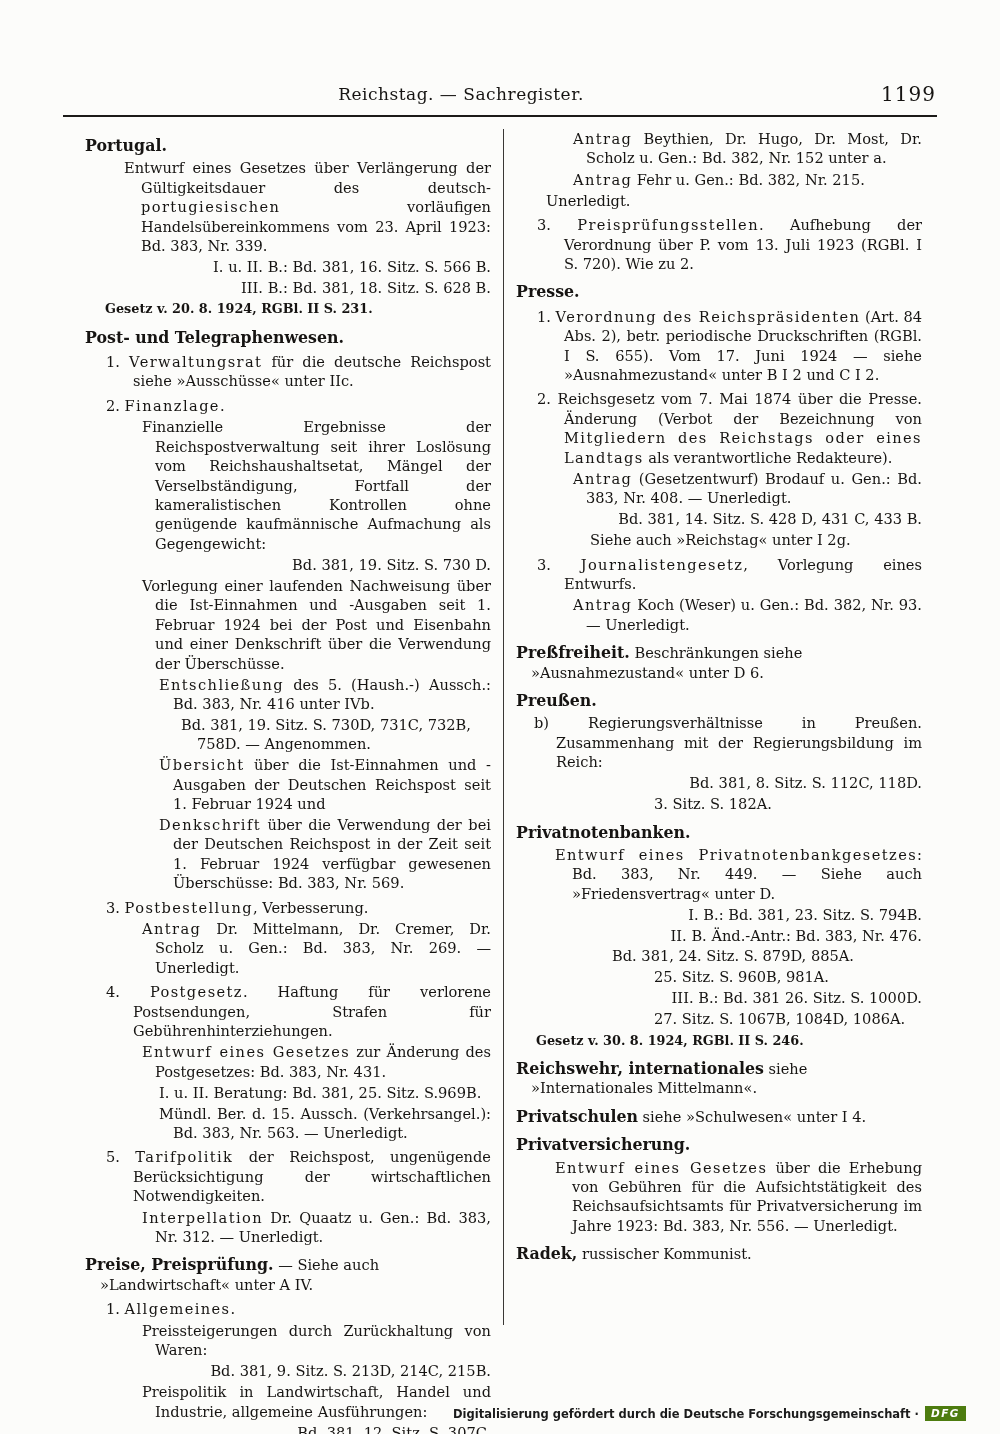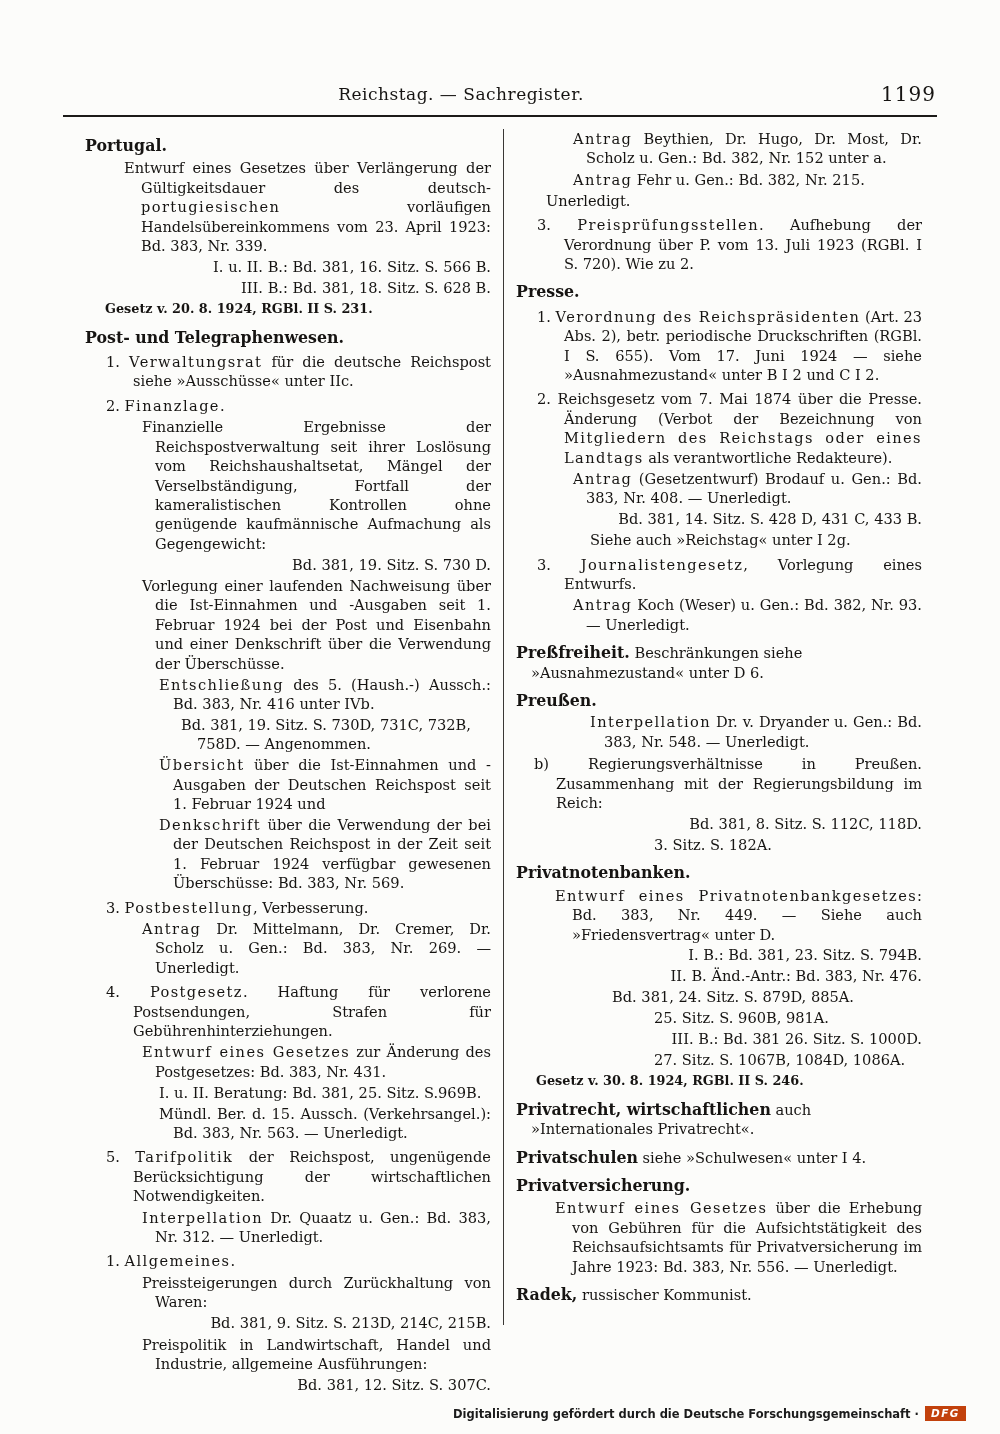--- a/index.html
+++ b/index.html
@@ -53,21 +53,21 @@
   .c{text-align:left;padding-left:30px;}
   .ab{padding-left:40px;text-indent:-22px;margin-top:3px !important;}
   
   .footer{
     position:absolute;right:34px;bottom:13px;
     display:flex;align-items:center;gap:6px;
     font-family:"DejaVu Sans","Liberation Sans",sans-serif;
     font-size:11.5px;font-weight:bold;color:#1b1b1b;
   }
   .dfg-logo{
-    display:inline-block;background:#c2410c;color:#ffffff;
+    display:inline-block;background:#4d7c0f;color:#ffffff;
     font-size:10.5px;font-style:italic;font-weight:bold;
     padding:1px 6px 2px 6px;letter-spacing:1.5px;line-height:12px;
   }
 </style>
 </head>
 <body>
 
 <div class="page">
 
   <div class="head">
@@ -95,56 +95,56 @@
         <p class="e3"><span class="sp">Übersicht</span><span> über die Ist-Einnahmen und -Ausgaben der Deutschen Reichspost seit 1. Februar 1924 und</span></p>
         <p class="e3"><span class="sp">Denkschrift</span><span> über die Verwendung der bei der Deutschen Reichspost in der Zeit seit 1. Februar 1924 verfügbar gewesenen Überschüsse: Bd. 383, Nr. 569.</span></p>
         <p class="n"><span>3. </span><span class="sp">Postbestellung</span><span>, Verbesserung.</span></p>
         <p class="e2"><span class="sp">Antrag</span><span> Dr. Mittelmann, Dr. Cremer, Dr. Scholz u. Gen.: Bd. 383, Nr. 269. — Unerledigt.</span></p>
         <p class="n"><span>4. </span><span class="sp">Postgesetz</span><span>. Haftung für verlorene Postsendungen, Strafen für Gebührenhinterziehungen.</span></p>
         <p class="e2"><span class="sp">Entwurf eines Gesetzes</span><span> zur Änderung des Postgesetzes: Bd. 383, Nr. 431.</span></p>
         <p class="e3"><span>I. u. II. Beratung: Bd. 381, 25. Sitz. S.969B.</span></p>
         <p class="e3"><span>Mündl. Ber. d. 15. Aussch. (Verkehrsangel.): Bd. 383, Nr. 563. — Unerledigt.</span></p>
         <p class="n"><span>5. </span><span class="sp">Tarifpolitik</span><span> der Reichspost, ungenügende Berücksichtigung der wirtschaftlichen Notwendigkeiten.</span></p>
         <p class="e2"><span class="sp">Interpellation</span><span> Dr. Quaatz u. Gen.: Bd. 383, Nr. 312. — Unerledigt.</span></p>
+        <p class="hm"><span class="b">Preise, Preisprüfung.</span><span> — Siehe auch »Landwirtschaft« unter A IV.</span></p>
         <p class="n"><span>1. </span><span class="sp">Allgemeines</span><span>.</span></p>
         <p class="e2"><span>Preissteigerungen durch Zurückhaltung von Waren:</span></p>
         <p class="r3"><span>Bd. 381, 9. Sitz. S. 213D, 214C, 215B.</span></p>
         <p class="e2"><span>Preispolitik in Landwirtschaft, Handel und Industrie, allgemeine Ausführungen:</span></p>
         <p class="r3"><span>Bd. 381, 12. Sitz. S. 307C.</span></p>
       </div>
     <div class="divider"></div>
     <div class="col" id="col-right">
         <p class="e2"><span class="sp">Antrag</span><span> Beythien, Dr. Hugo, Dr. Most, Dr. Scholz u. Gen.: Bd. 382, Nr. 152 unter a.</span></p>
         <p class="e2"><span class="sp">Antrag</span><span> Fehr u. Gen.: Bd. 382, Nr. 215.</span></p>
         <p class="c"><span>Unerledigt.</span></p>
         <p class="n"><span>3. </span><span class="sp">Preisprüfungsstellen</span><span>. Aufhebung der Verordnung über P. vom 13. Juli 1923 (RGBl. I S. 720). Wie zu 2.</span></p>
         <p class="h"><span class="b">Presse.</span></p>
-        <p class="n"><span>1. </span><span class="sp">Verordnung des Reichspräsidenten</span><span> (Art. 23 Abs. 2), betr. periodische Druckschriften (RGBl. I S. 655). Vom 17. Juni 1924 — siehe »Ausnahmezustand« unter B I 2 und C I 2.</span></p>
+        <p class="n"><span>1. </span><span class="sp">Verordnung des Reichspräsidenten</span><span> (Art. 84 Abs. 2), betr. periodische Druckschriften (RGBl. I S. 655). Vom 17. Juni 1924 — siehe »Ausnahmezustand« unter B I 2 und C I 2.</span></p>
         <p class="n"><span>2. Reichsgesetz vom 7. Mai 1874 über die Presse. Änderung (Verbot der Bezeichnung von </span><span class="sp">Mitgliedern des Reichstags oder eines Landtags</span><span> als verantwortliche Redakteure).</span></p>
         <p class="e2"><span class="sp">Antrag</span><span> (Gesetzentwurf) Brodauf u. Gen.: Bd. 383, Nr. 408. — Unerledigt.</span></p>
         <p class="r3"><span>Bd. 381, 14. Sitz. S. 428 D, 431 C, 433 B.</span></p>
         <p class="e3"><span>Siehe auch »Reichstag« unter I 2g.</span></p>
         <p class="n"><span>3. </span><span class="sp">Journalistengesetz</span><span>, Vorlegung eines Entwurfs.</span></p>
         <p class="e2"><span class="sp">Antrag</span><span> Koch (Weser) u. Gen.: Bd. 382, Nr. 93. — Unerledigt.</span></p>
         <p class="hm"><span class="b">Preßfreiheit.</span><span> Beschränkungen siehe »Ausnahmezustand« unter D 6.</span></p>
         <p class="h"><span class="b">Preußen.</span></p>
-        <p class="e3"><span class="sp">Interpellation</span><span> Dr. v. Dryander u. Gen.: Bd. 383, Nr. 548. — Unerledigt.</span></p>
         <p class="ab"><span>b) Regierungsverhältnisse in Preußen. Zusammenhang mit der Regierungsbildung im Reich:</span></p>
         <p class="r3"><span>Bd. 381, 8. Sitz. S. 112C, 118D.</span></p>
         <p class="r4"><span>3. Sitz. S. 182A.</span></p>
         <p class="h"><span class="b">Privatnotenbanken.</span></p>
         <p class="e1"><span class="sp">Entwurf eines Privatnotenbankgesetzes</span><span>: Bd. 383, Nr. 449. — Siehe auch »Friedensvertrag« unter D.</span></p>
         <p class="r3"><span>I. B.: Bd. 381, 23. Sitz. S. 794B.</span></p>
         <p class="r3"><span>II. B. Änd.-Antr.: Bd. 383, Nr. 476.</span></p>
         <p class="e4"><span>Bd. 381, 24. Sitz. S. 879D, 885A.</span></p>
         <p class="r4"><span>25. Sitz. S. 960B, 981A.</span></p>
         <p class="r3"><span>III. B.: Bd. 381 26. Sitz. S. 1000D.</span></p>
         <p class="r4"><span>27. Sitz. S. 1067B, 1084D, 1086A.</span></p>
         <p class="g"><span>Gesetz v. 30. 8. 1924, RGBl. II S. 246.</span></p>
-        <p class="hm"><span class="b">Privatrecht, wirtschaftlichen</span><span> auch »Internationales Privatrecht«.</span></p>
+        <p class="hm"><span class="b">Reichswehr, internationales</span><span> siehe »Internationales Mittelmann«.</span></p>
         <p class="hm"><span class="b">Privatschulen</span><span> siehe »Schulwesen« unter I 4.</span></p>
         <p class="h"><span class="b">Privatversicherung.</span></p>
         <p class="e1"><span class="sp">Entwurf eines Gesetzes</span><span> über die Erhebung von Gebühren für die Aufsichtstätigkeit des Reichsaufsichtsamts für Privatversicherung im Jahre 1923: Bd. 383, Nr. 556. — Unerledigt.</span></p>
         <p class="hm"><span class="b">Radek,</span><span> russischer Kommunist.</span></p>
       </div>
   </div>
 
   <div class="footer">
     <span>Digitalisierung gefördert durch die Deutsche Forschungsgemeinschaft ·</span>
     <span class="dfg-logo">DFG</span>

